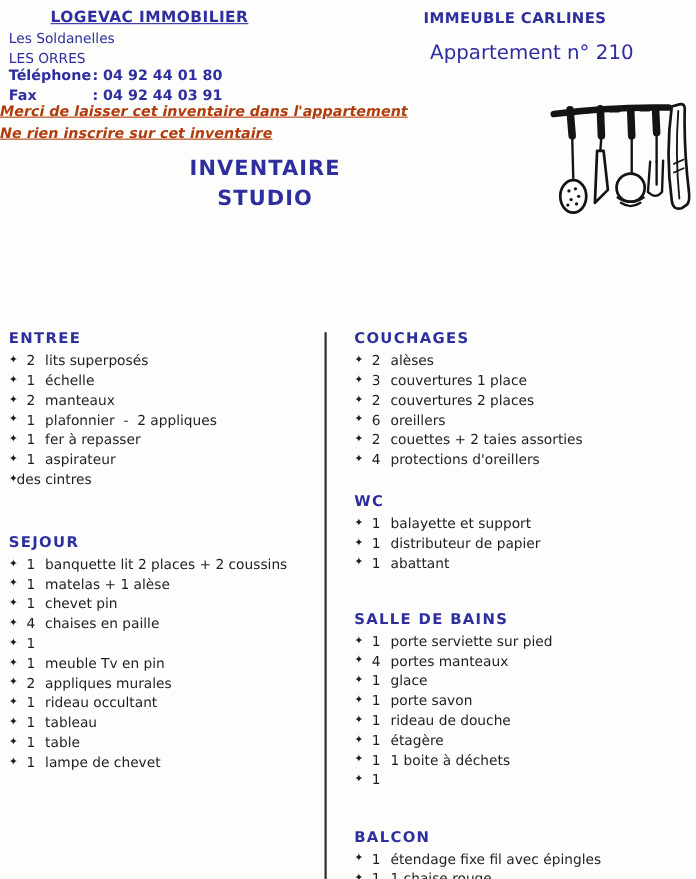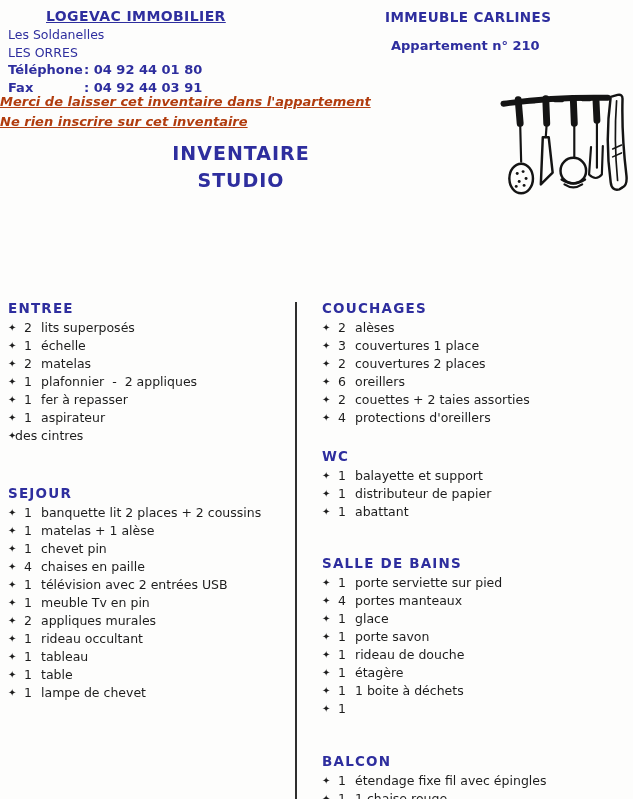--- a/index.html
+++ b/index.html
@@ -25,21 +25,21 @@
   .company {
     font-size: 14px; font-weight: bold; text-decoration: underline;
     letter-spacing: 0.4px; line-height: 20px; margin-left: 38px;
   }
   .addr { font-size: 12.5px; line-height: 17.5px; }
   .contact { font-size: 13px; font-weight: bold; line-height: 18px; white-space: pre; }
   .contact-label { display: inline-block; width: 76px; }
 
   .header-right { position: absolute; left: 385px; top: 8px; color: var(--blue); }
   .building { font-size: 13.5px; font-weight: bold; letter-spacing: 0.4px; line-height: 18px; }
-  .apartment { font-size: 13px; font-weight: bold; margin-top: 12px; padding-left: 6px; }
+  .apartment { font-size: 18px; font-weight: normal; margin-top: 12px; padding-left: 6px; }
 
   
   .notice {
     position: absolute; left: 0; top: 92px; width: 600px;
     color: var(--red);
     font-size: 13px; font-weight: bold; font-style: italic;
     line-height: 19.5px;
   }
   .notice div { text-decoration: underline; }
 
@@ -160,21 +160,21 @@
           <span class="label">lits superposés</span>
         </div>
         <div class="item">
           <span class="bullet">✦</span>
           <span class="qty">1</span>
           <span class="label">échelle</span>
         </div>
         <div class="item">
           <span class="bullet">✦</span>
           <span class="qty">2</span>
-          <span class="label">matelas</span>
+          <span class="label">manteaux</span>
         </div>
         <div class="item">
           <span class="bullet">✦</span>
           <span class="qty">1</span>
           <span class="label">plafonnier  -  2 appliques</span>
         </div>
         <div class="item">
           <span class="bullet">✦</span>
           <span class="qty">1</span>
           <span class="label">fer à repasser</span>
@@ -207,21 +207,20 @@
           <span class="label">chevet pin</span>
         </div>
         <div class="item">
           <span class="bullet">✦</span>
           <span class="qty">4</span>
           <span class="label">chaises en paille</span>
         </div>
         <div class="item">
           <span class="bullet">✦</span>
           <span class="qty">1</span>
-          <span class="label">télévision avec 2 entrées USB</span>
         </div>
         <div class="item">
           <span class="bullet">✦</span>
           <span class="qty">1</span>
           <span class="label">meuble Tv en pin</span>
         </div>
         <div class="item">
           <span class="bullet">✦</span>
           <span class="qty">2</span>
           <span class="label">appliques murales</span>

